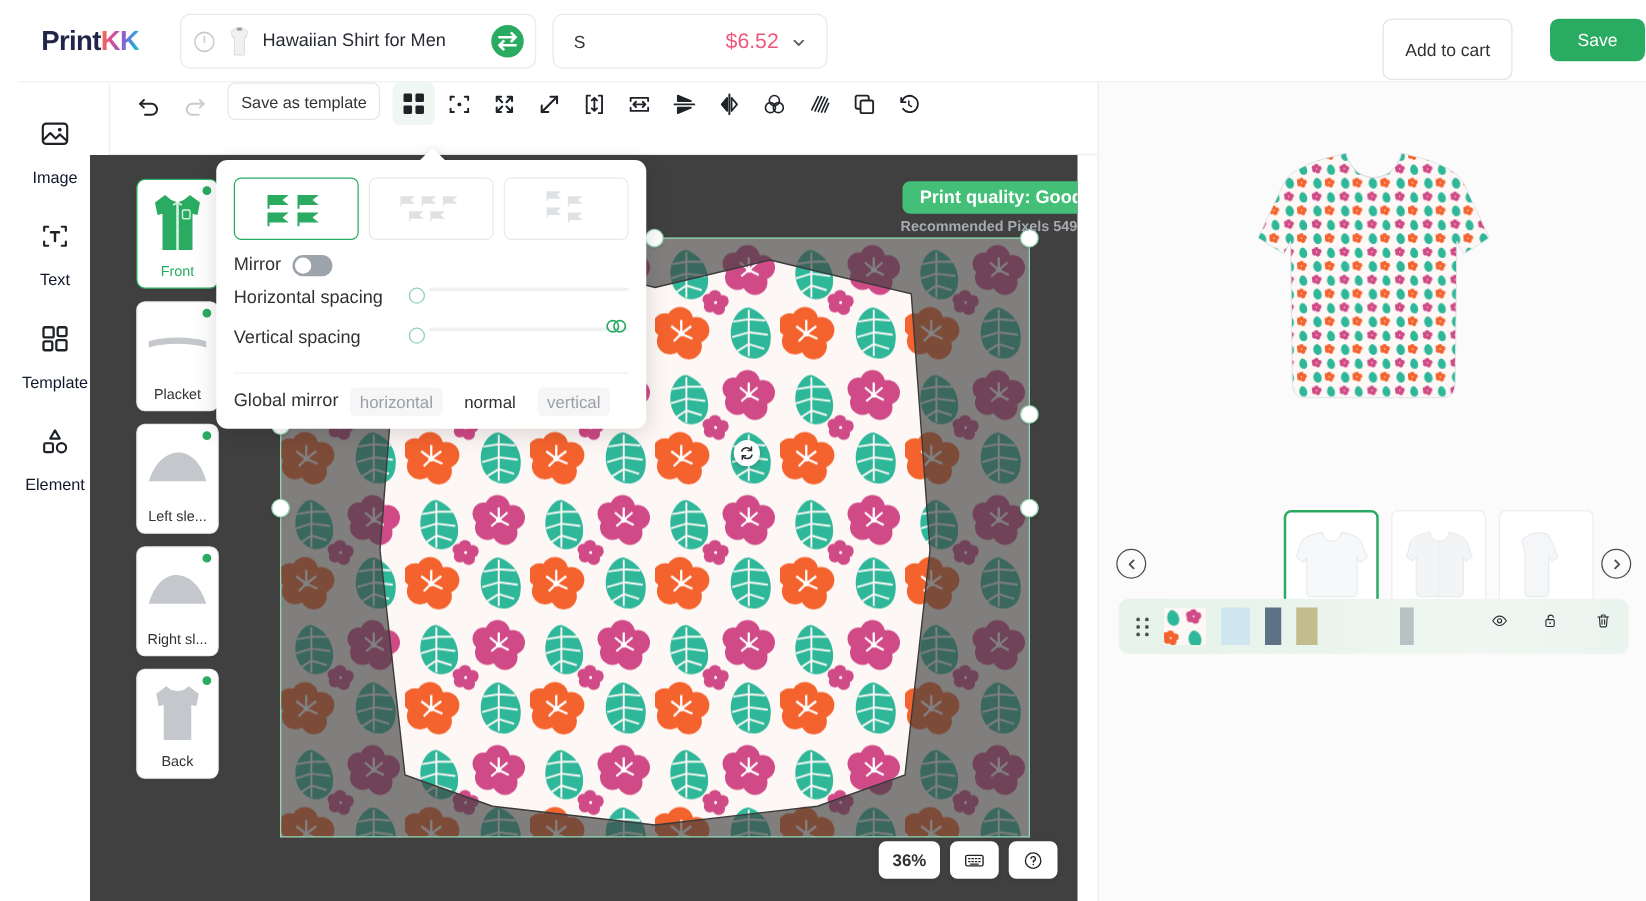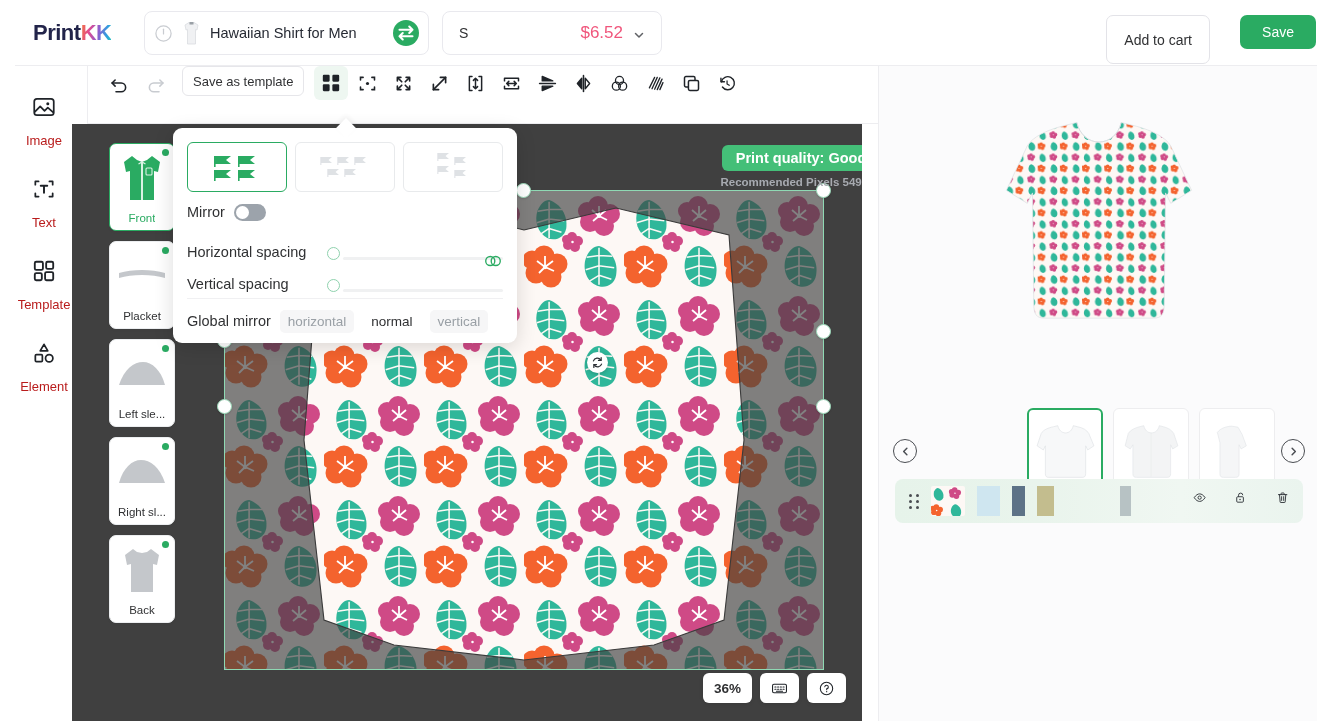--- a/index.html
+++ b/index.html
@@ -75,21 +75,21 @@
   
   .rail {
     position: absolute; left: 0; top: 66px; width: 88px; height: 655px;
     background: #fff; border-right: 1px solid #ededf0;
     padding-top: 14px;
   }
   .rail-item {
     width: 88px; height: 82px; display: flex; flex-direction: column;
     align-items: center; justify-content: center; gap: 9px; cursor: pointer;
   }
-  .rail-item .lbl { font-size: 13px; color: #b91c1c; }
+  .rail-item .lbl { font-size: 13px; color: #0f172a; }
 
   
   .parts {
     position: absolute; left: 109px; top: 143px; width: 66px;
     display: flex; flex-direction: column; gap: 10px; z-index: 4;
   }
   .part {
     width: 66px; height: 88px; background: #fff; border: 1px solid #eceef0;
     border-radius: 7px; position: relative; cursor: pointer;
     display: flex; flex-direction: column; align-items: center;
@@ -194,21 +194,21 @@
   .row { display: flex; align-items: center; height: 32px; margin-top: 4px; }
   .row-lbl { font-size: 14.5px; color: #303133; }
   .toggle {
     margin-left: 9px; width: 32px; height: 17px; border-radius: 9px;
     background: #9ca3ab; position: relative; cursor: pointer;
   }
   .toggle .knob {
     position: absolute; left: 2px; top: 2px; width: 13px; height: 13px;
     border-radius: 50%; background: #fff;
   }
-  .slider-row { display: flex; align-items: flex-end; height: 30px; margin-top: 2px; }
+  .slider-row { display: flex; align-items: flex-start; height: 30px; margin-top: 2px; }
   .slider-row .row-lbl { width: 140px; }
   .sl-handle {
     width: 13px; height: 13px; border-radius: 50%; border: 1.5px solid #8fd2ae;
     background: #fff; flex: 0 0 13px; cursor: pointer;
   }
   .sl-track { flex: 1; height: 3px; background: #f0f1f2; border-radius: 2px; margin-left: 3px; }
   .link-wrap {
     position: absolute; right: 14px; top: 123px; width: 20px; height: 20px;
     color: #2aab62; cursor: pointer;
   }

